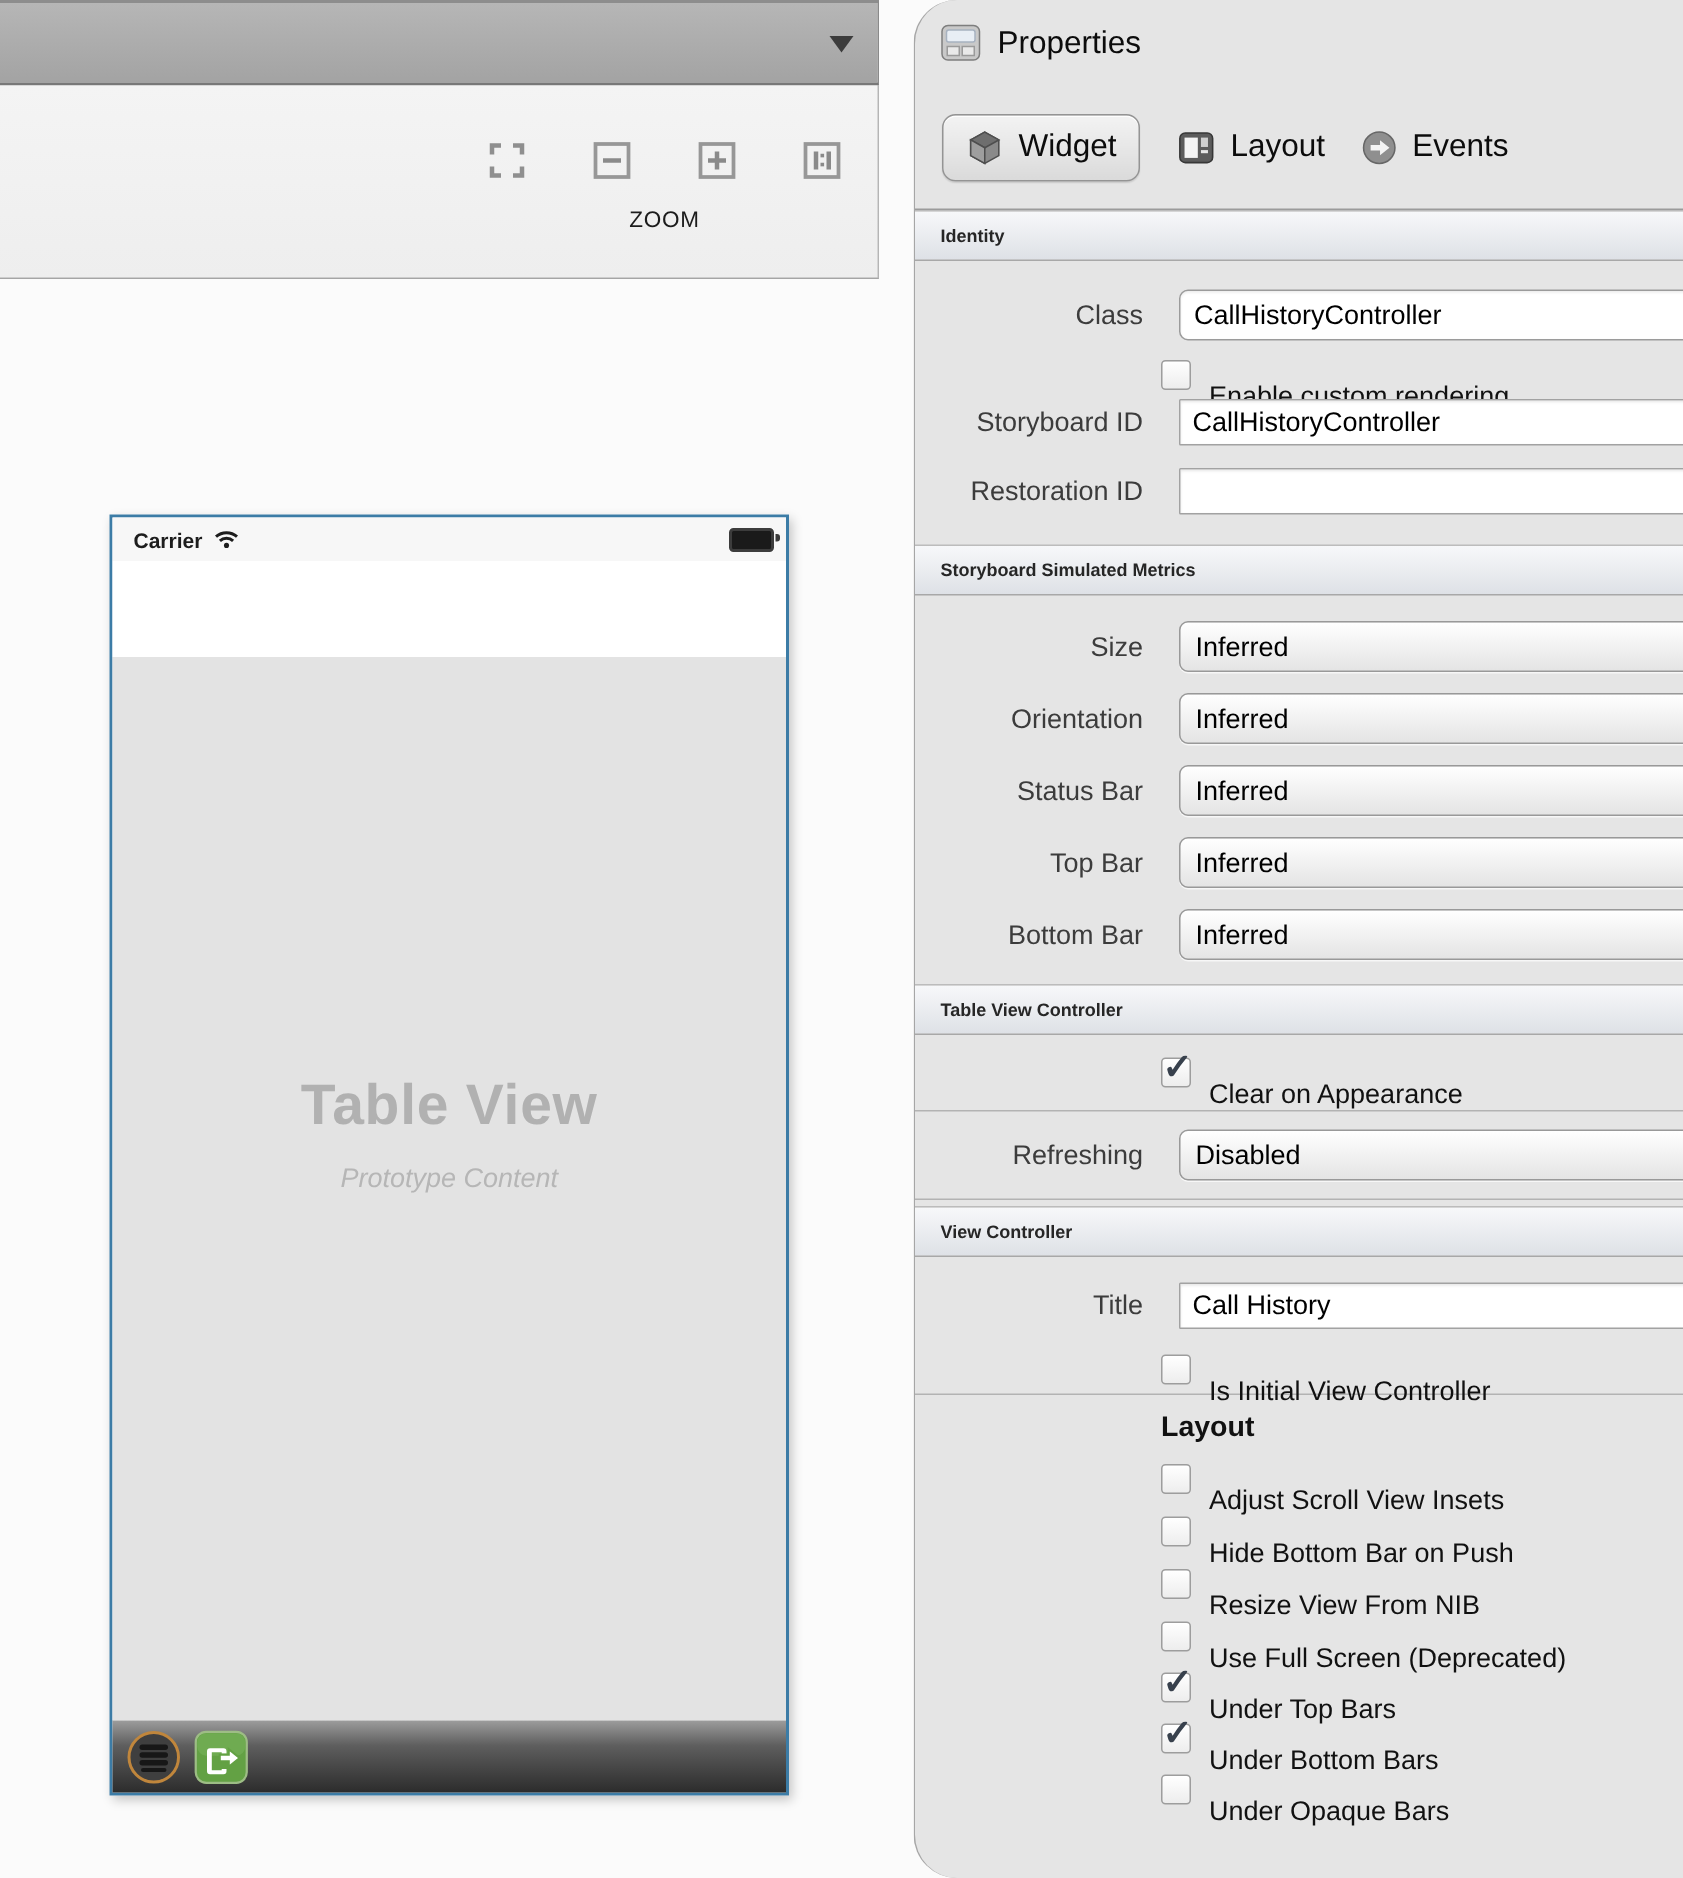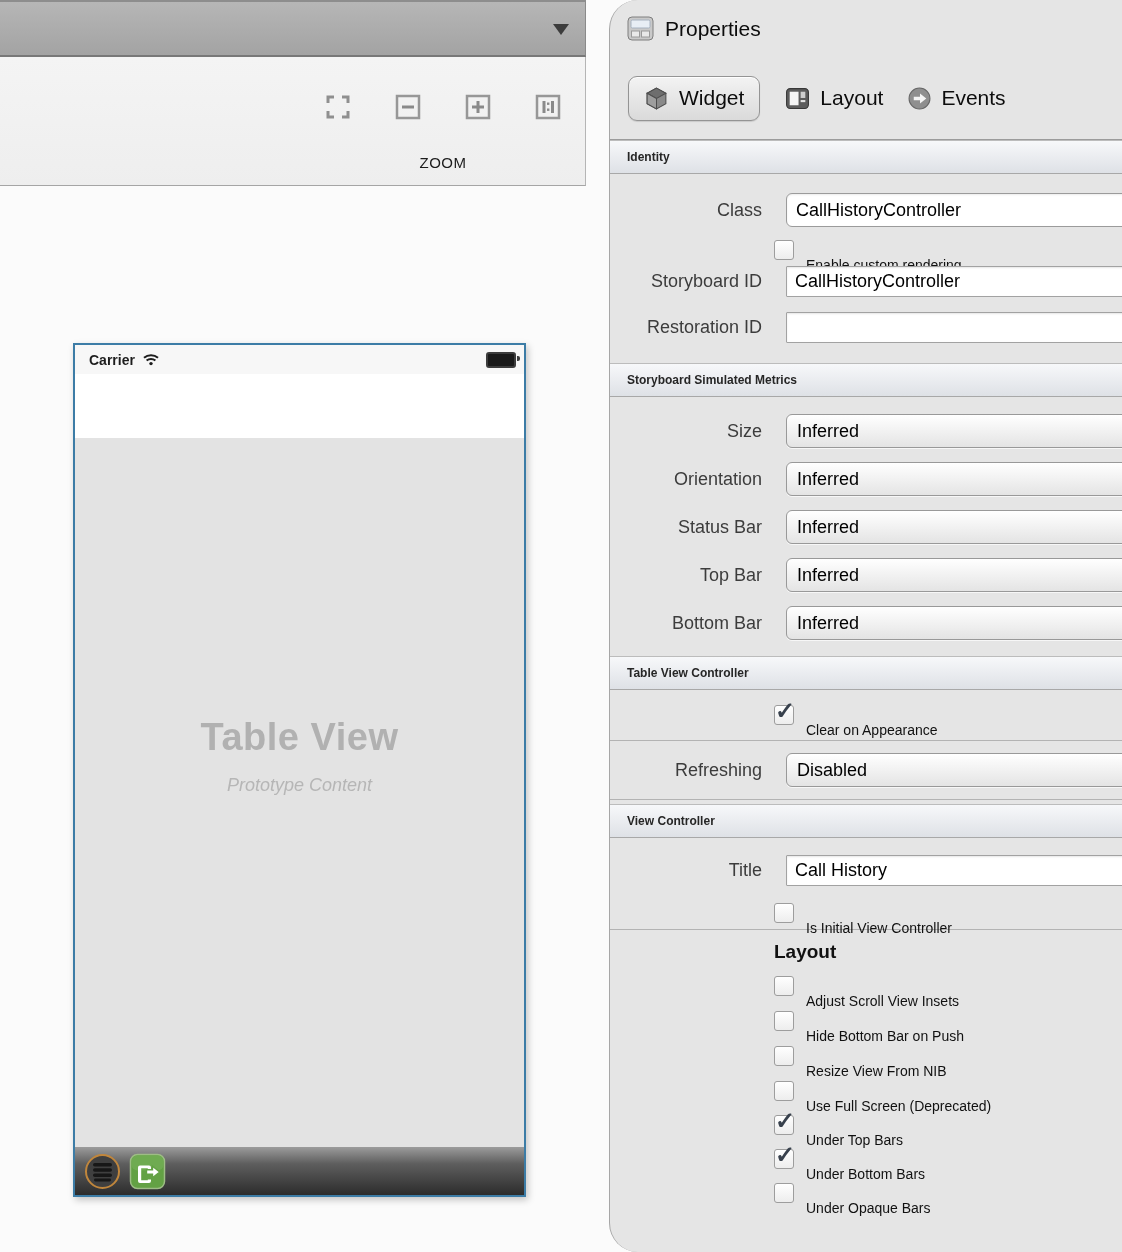--- a/index.html
+++ b/index.html
@@ -20,21 +20,21 @@
     border-left:8px solid transparent;border-right:8px solid transparent;border-top:11px solid #3c3c3c;
   }
   .canvas-toolbar{
     position:absolute;left:0;top:57px;width:585px;height:128px;
     background:linear-gradient(#f4f4f4,#eeeeee);
     border-bottom:1px solid #a5a5a5;border-right:1px solid #b5b5b5;
   }
   .zoom-group{position:absolute;right:22px;top:35px;width:240px;}
   .zoom-icons{display:flex;justify-content:space-between;align-items:center;}
   .zoom-btn{width:30px;height:30px;display:flex;align-items:center;justify-content:center;}
-  .zoom-label{margin-top:32px;text-align:center;font-size:15px;color:#1c1c1c;letter-spacing:0.5px;}
+  .zoom-label{margin-top:16px;text-align:center;font-size:15px;color:#1c1c1c;letter-spacing:0.5px;}
   
   .sb-canvas{
     position:absolute;left:73px;top:343px;width:449px;height:850px;
     border:2px solid #3c7ca6;background:#fff;display:flex;flex-direction:column;
     box-shadow:2px 3px 7px rgba(0,0,0,0.22);
   }
   .status-bar{height:29px;background:#f7f7f7;display:flex;align-items:center;padding:0 8px 0 14px;flex:0 0 auto;}
   .carrier{font-size:14px;font-weight:bold;color:#1d1d1d;margin-right:7px;}
   .battery{margin-left:auto;position:relative;width:26px;height:12px;background:#1a1a1a;border:2px solid #3c3c3c;border-radius:3px;}
   .battery::after{content:"";position:absolute;right:-6px;top:2px;width:3px;height:5px;background:#3c3c3c;border-radius:0 2px 2px 0;}
@@ -89,21 +89,21 @@
   .stepper .up{width:0;height:0;border-left:5px solid transparent;border-right:5px solid transparent;border-bottom:7px solid #1e1e1e;}
   .stepper .down{width:0;height:0;border-left:5px solid transparent;border-right:5px solid transparent;border-top:7px solid #1e1e1e;}
   .check-row{display:flex;align-items:center;margin-left:164px;height:26px;}
   .cb{
     width:18px;height:18px;flex:0 0 auto;border:1px solid #9d9d9d;border-radius:3px;
     background:linear-gradient(#ffffff,#ededed);position:relative;box-shadow:inset 0 1px 1px rgba(255,255,255,.8);
   }
   .cb.checked::after{
     content:"\2713";position:absolute;left:0px;top:-9px;font-size:24px;font-weight:bold;color:#38414d;
   }
-  .check-label{margin-left:12px;font-size:14px;color:#111;margin-top:29px;}
+  .check-label{margin-left:12px;font-size:18px;color:#111;margin-top:29px;}
   .subhead{margin-left:164px;font-size:19px;font-weight:bold;color:#111;height:24px;line-height:24px;}
   .divider{border-top:1px solid #b3b3b3;height:0;}
   
   .mt19{margin-top:19px}.mt10{margin-top:10px}.mt13{margin-top:3px}.mt15{margin-top:15px}
   .mt20{margin-top:20px}.mt17{margin-top:17px}.mt14{margin-top:14px}.mt16{margin-top:16px}
   .mt12{margin-top:12px}.mt4{margin-top:4px}.mt11{margin-top:11px}.mt9{margin-top:9px}.mt8{margin-top:8px}
 </style>
 </head>
 <body>
 

